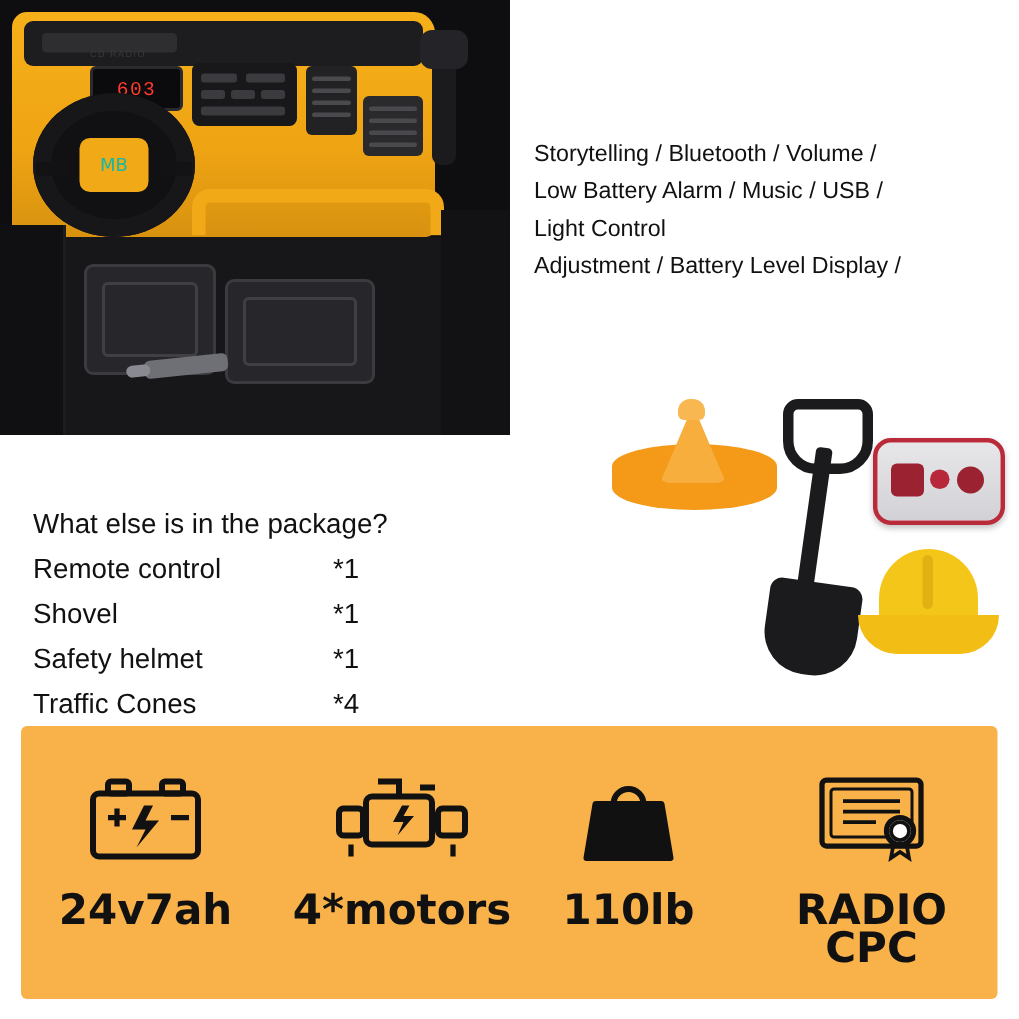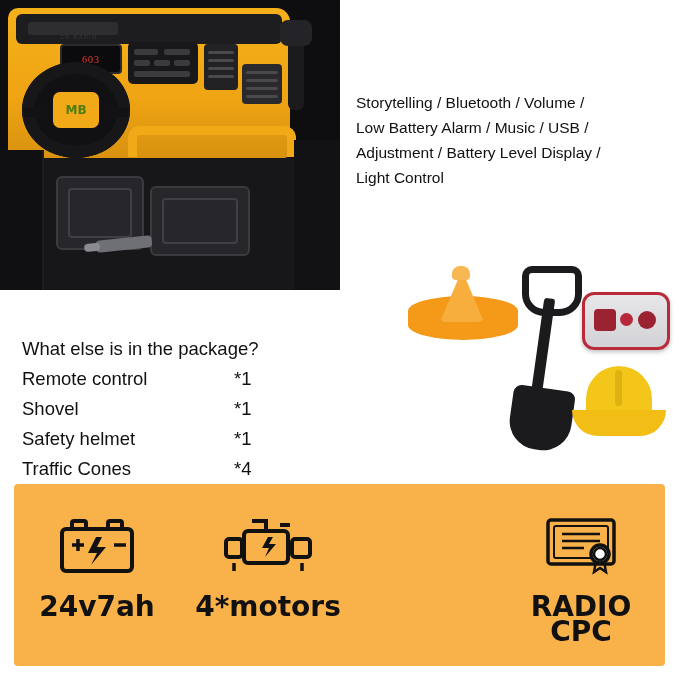--- a/index.html
+++ b/index.html
@@ -63,22 +63,22 @@
   .screen {
     position: absolute;
     left: 52px;
     top: 36px;
     width: 58px;
     height: 26px;
     background: #0b0b0d;
     border: 2px solid #2b2b2e;
     border-radius: 4px;
     color: #ff3b2f;
-    font-family: Liberation Serif, serif;
-    font-size: 10px;
+    font-family: Liberation Mono, monospace;
+    font-size: 13px;
     letter-spacing: 1px;
     display: flex;
     align-items: center;
     justify-content: center;
     text-align: center;
   }
   .screen .num { color: #ff3b2f; }
   .screen-label {
     position: absolute;
     left: 52px;
@@ -129,22 +129,22 @@
     height: 36px;
     background: #f2a918;
     border-radius: 7px;
   }
   .wheel .hub-text {
     position: absolute;
     left: 50%;
     top: 50%;
     transform: translate(-50%, -50%);
     font-size: 12px;
-    font-weight: bold;
-    color: #4d7c0f;
+    font-weight: normal;
+    color: #14b8a6;
     z-index: 2;
     font-family: "DejaVu Sans", sans-serif;
   }
   .wheel-spoke-l, .wheel-spoke-r {
     position: absolute;
     top: 46px;
     width: 22px;
     height: 9px;
     background: #121215;
   }
@@ -302,21 +302,20 @@
   .package-title {
     font-size: 18.5px;
     line-height: 30px;
     color: #111;
   }
   .pkg-row {
     display: flex;
     font-size: 18.5px;
     line-height: 30px;
     color: #111;
-    gap: 12px;
   }
   .pkg-name { width: 200px; }
   .pkg-qty { width: 60px; }
 
   
   .accessories {
     position: absolute;
     left: 392px;
     top: 258px;
     width: 280px;
@@ -543,22 +542,22 @@
       </div>
     <div class="floor-plate fp2">
         <div class="fp-x"></div>
       </div>
     <div class="pedal"></div>
   </div>
 
   <div class="features">
     <div>Storytelling / Bluetooth / Volume /</div>
     <div>Low Battery Alarm / Music / USB /</div>
+    <div>Light Control</div>
     <div>Adjustment / Battery Level Display /</div>
-    <div>Light Control</div>
   </div>
 
   <div class="package">
     <div class="package-title">What else is in the package?</div>
     <div class="pkg-row">
       <span class="pkg-name">Remote control</span>
       <span class="pkg-qty">*1</span>
     </div>
     <div class="pkg-row">
       <span class="pkg-name">Shovel</span>
@@ -617,20 +616,29 @@
           <rect x="70" y="24" width="18" height="18" rx="3"></rect>
           <path d="M30 6 h14 v10"></path>
           <path d="M58 10 h10"></path>
           <path d="M46 22 L40 33 h7 l-4 9 11-13h-7 l4 -7 z" fill="#111" stroke="none"></path>
           <path d="M12 48 v8 M80 48 v8" stroke-width="3.5"></path>
         </svg>
       </div>
       <div class="spec-label">4*motors</div>
     </div>
 
+    <div class="spec spec-3">
+      <div class="spec-icon">
+        <svg width="72" height="64" viewBox="0 0 72 64" fill="none" stroke="#111" stroke-width="4">
+          <path d="M14 22 h44 l6 36 H8 Z" fill="#111" stroke="#111" stroke-linejoin="round"></path>
+          <path d="M26 22 a10 10 0 0 1 20 0" fill="none"></path>
+        </svg>
+      </div>
+      <div class="spec-label">110lb</div>
+    </div>
 
     <div class="spec spec-4">
       <div class="spec-icon">
         <svg width="78" height="64" viewBox="0 0 78 64" fill="none" stroke="#111" stroke-width="3.5">
           <rect x="6" y="6" width="66" height="44" rx="3"></rect>
           <rect x="12" y="12" width="54" height="32" rx="2" stroke-width="2"></rect>
           <path d="M20 20 h38 M20 27 h38 M20 34 h22" stroke-width="2.5"></path>
           <circle cx="58" cy="40" r="9" fill="#fff"></circle>
           <circle cx="58" cy="40" r="6" stroke-width="2.5"></circle>
           <path d="M54 47 l-2 11 6-4 6 4 -2-11" stroke-width="2.5" fill="none"></path>

